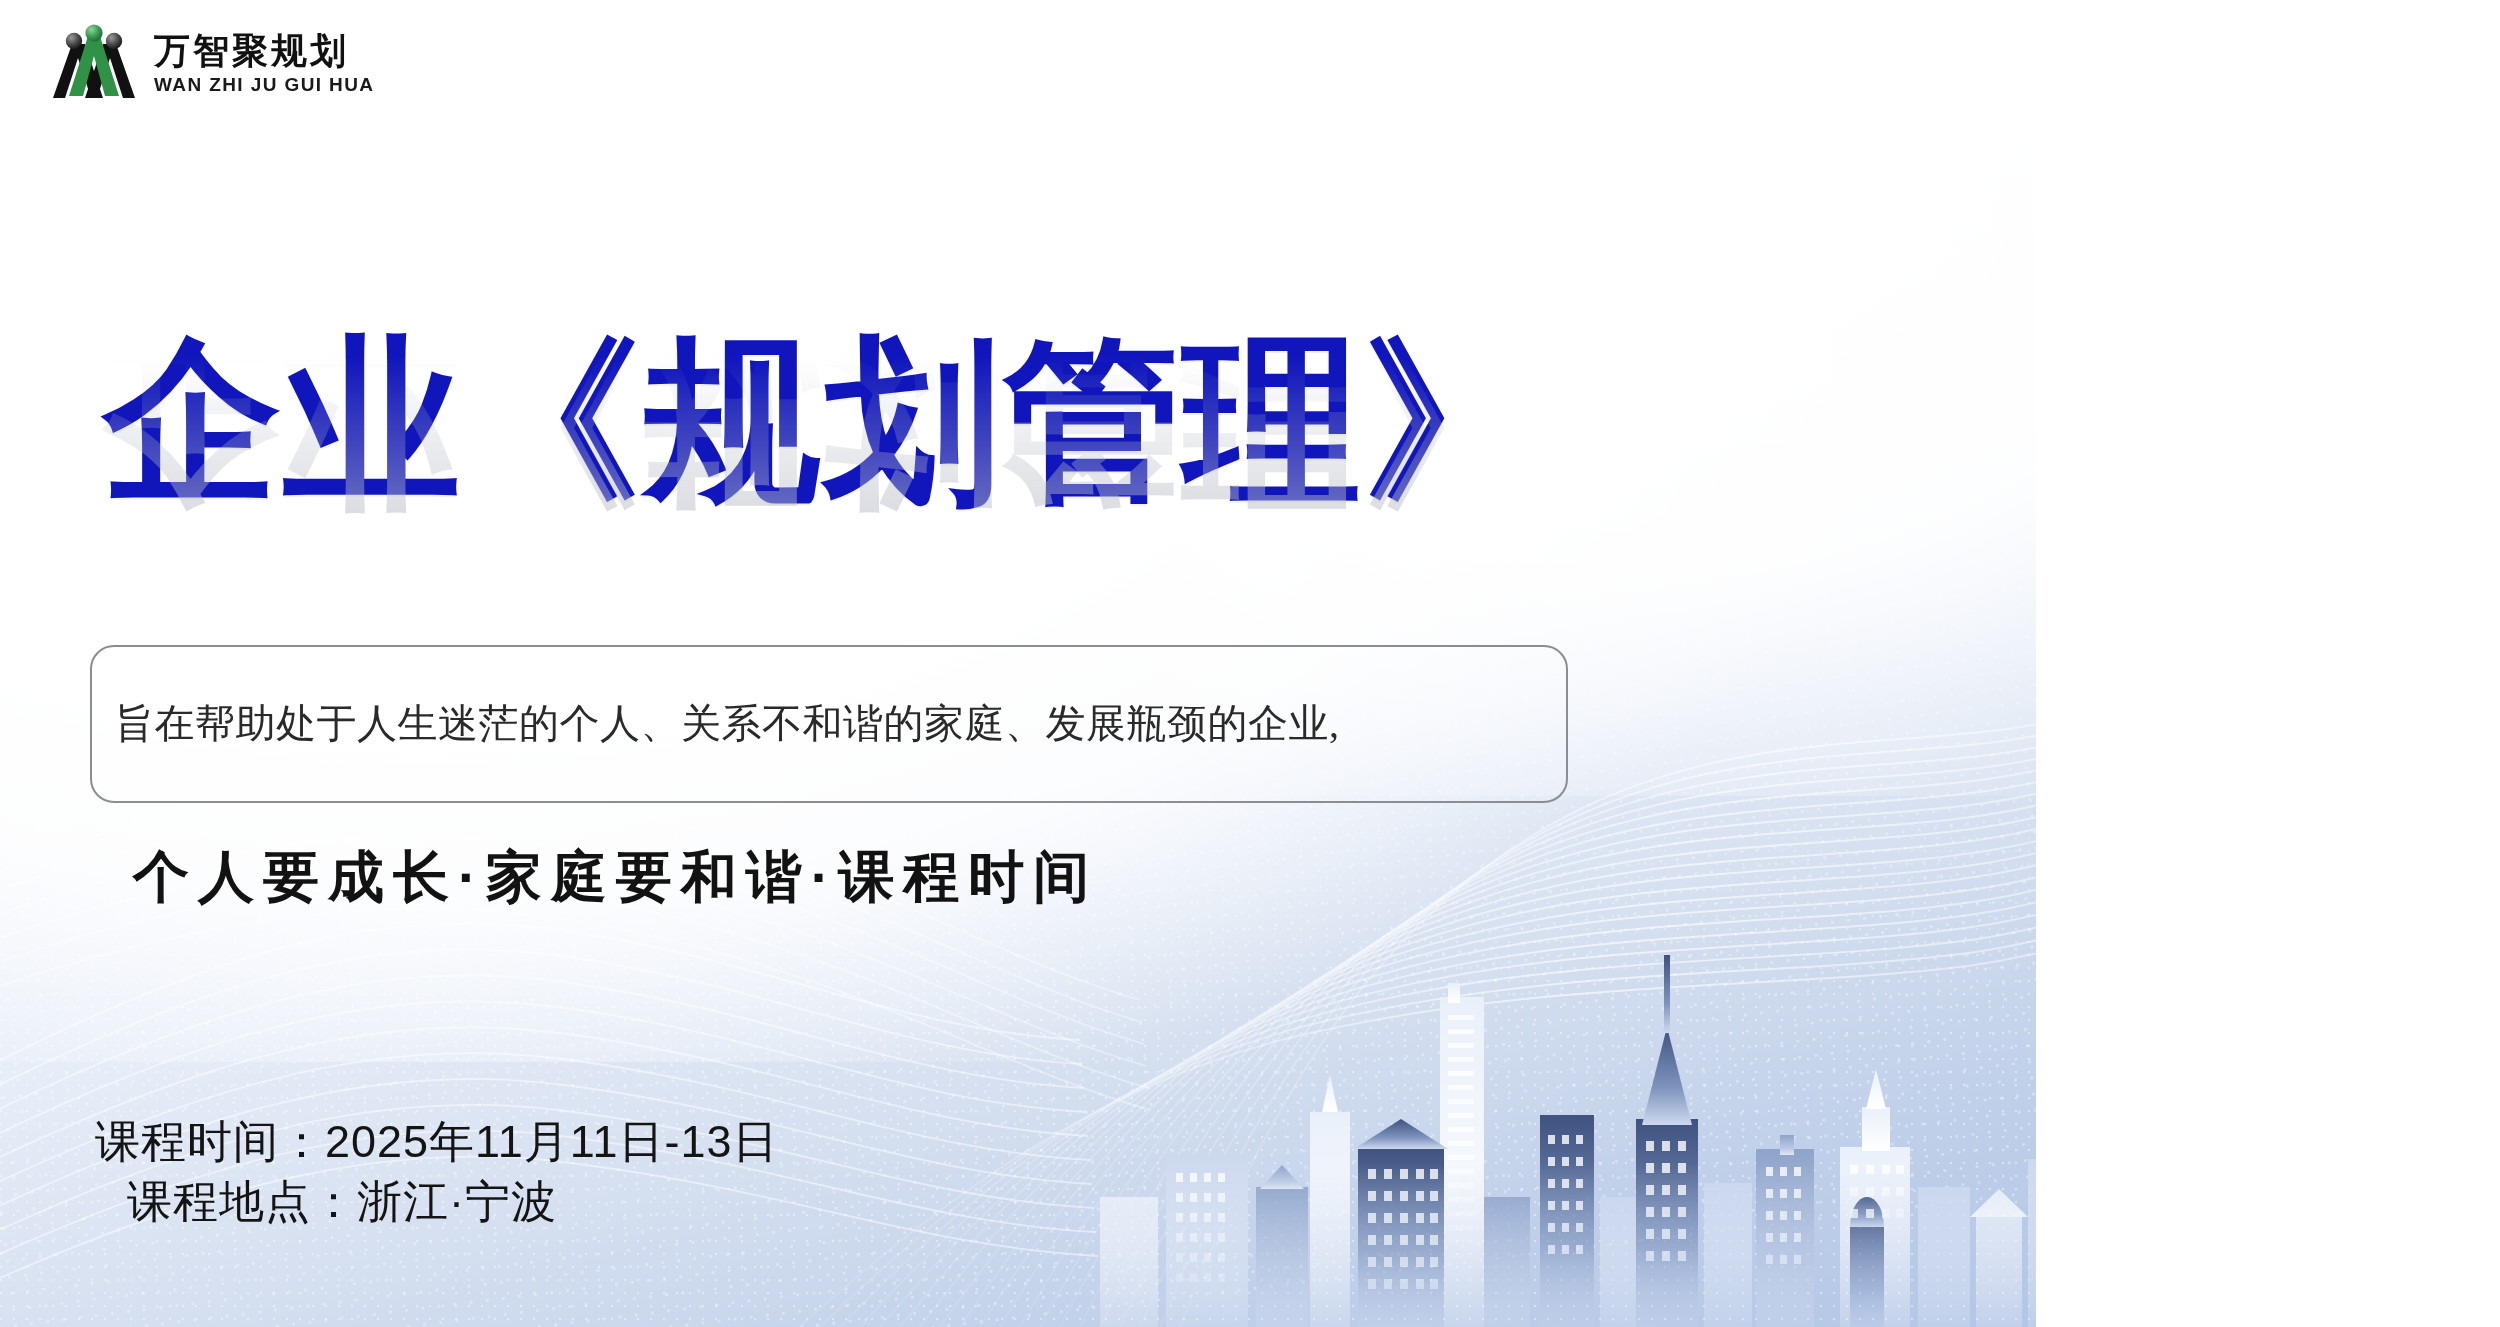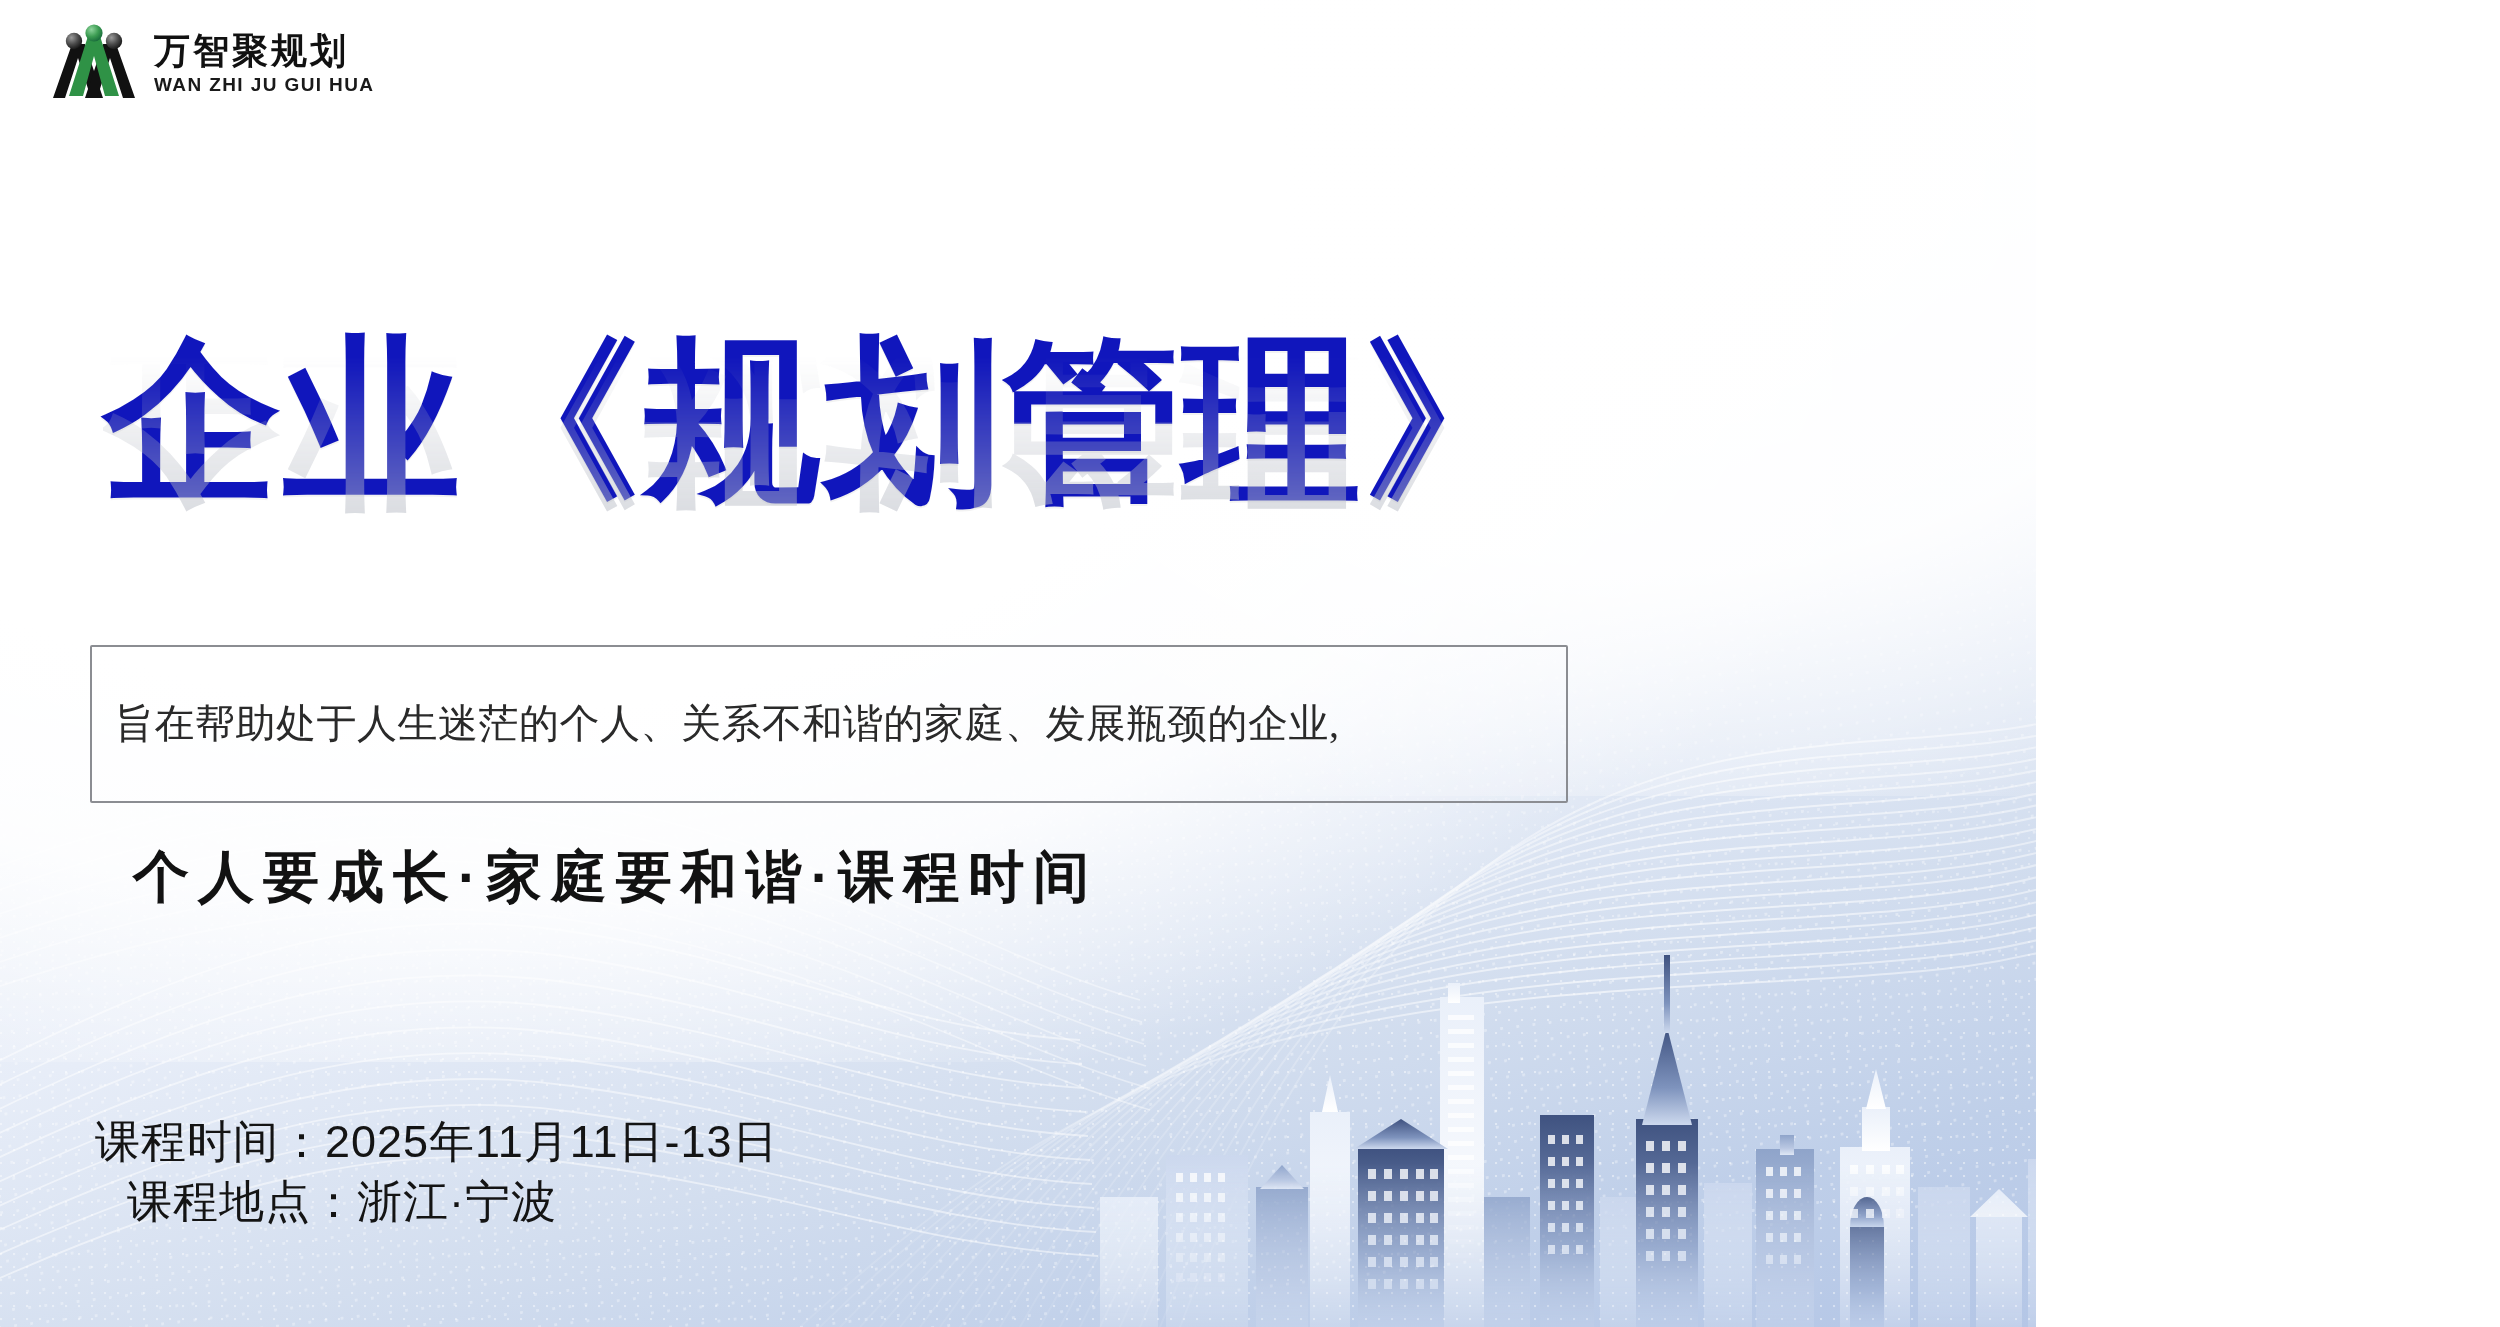--- a/index.html
+++ b/index.html
@@ -117,21 +117,21 @@
             mask-image:linear-gradient(to top, rgba(0,0,0,0) 12%, rgba(0,0,0,.30) 55%, rgba(0,0,0,.62) 100%);
     opacity:.85;
     pointer-events:none;
   }
 
   
   .desc-box {
     position:absolute; left:90px; top:645px;
     width:1478px; height:158px;
     border:2px solid #8b8d92;
-    border-radius:2px;
+    border-radius:24px;
     background:rgba(255,255,255,0.06);
     display:flex; flex-direction:column;
     justify-content:center;
     padding:0 22px;
   }
   .desc-line {
     font-family:"Liberation Serif","DejaVu Serif",serif;
     font-size:40px;
     color:#2a2a2a;
     line-height:1.58;

